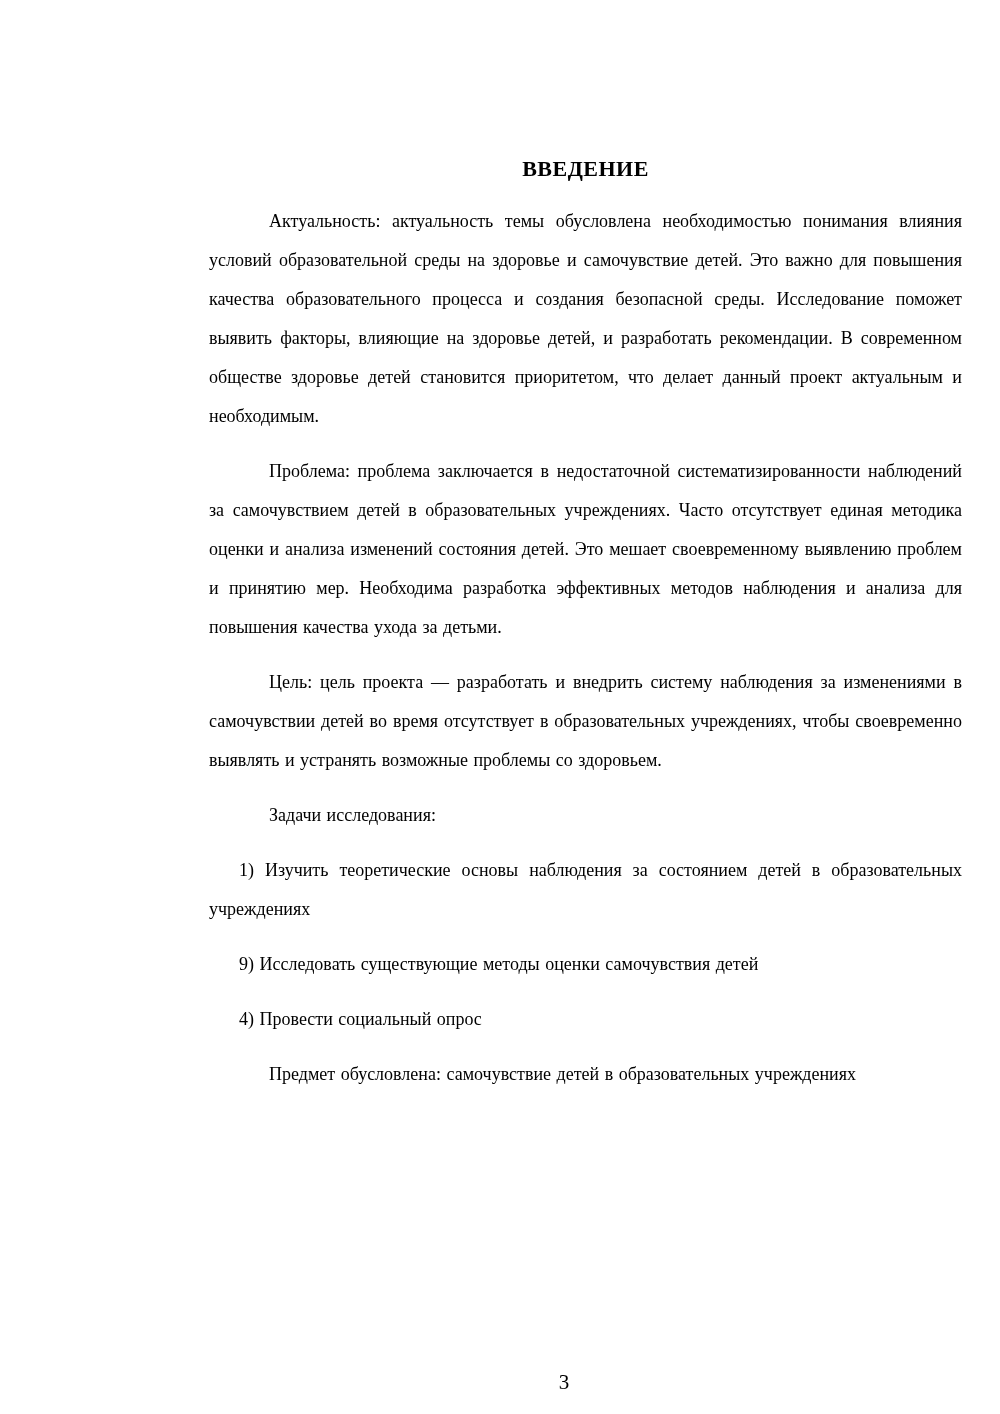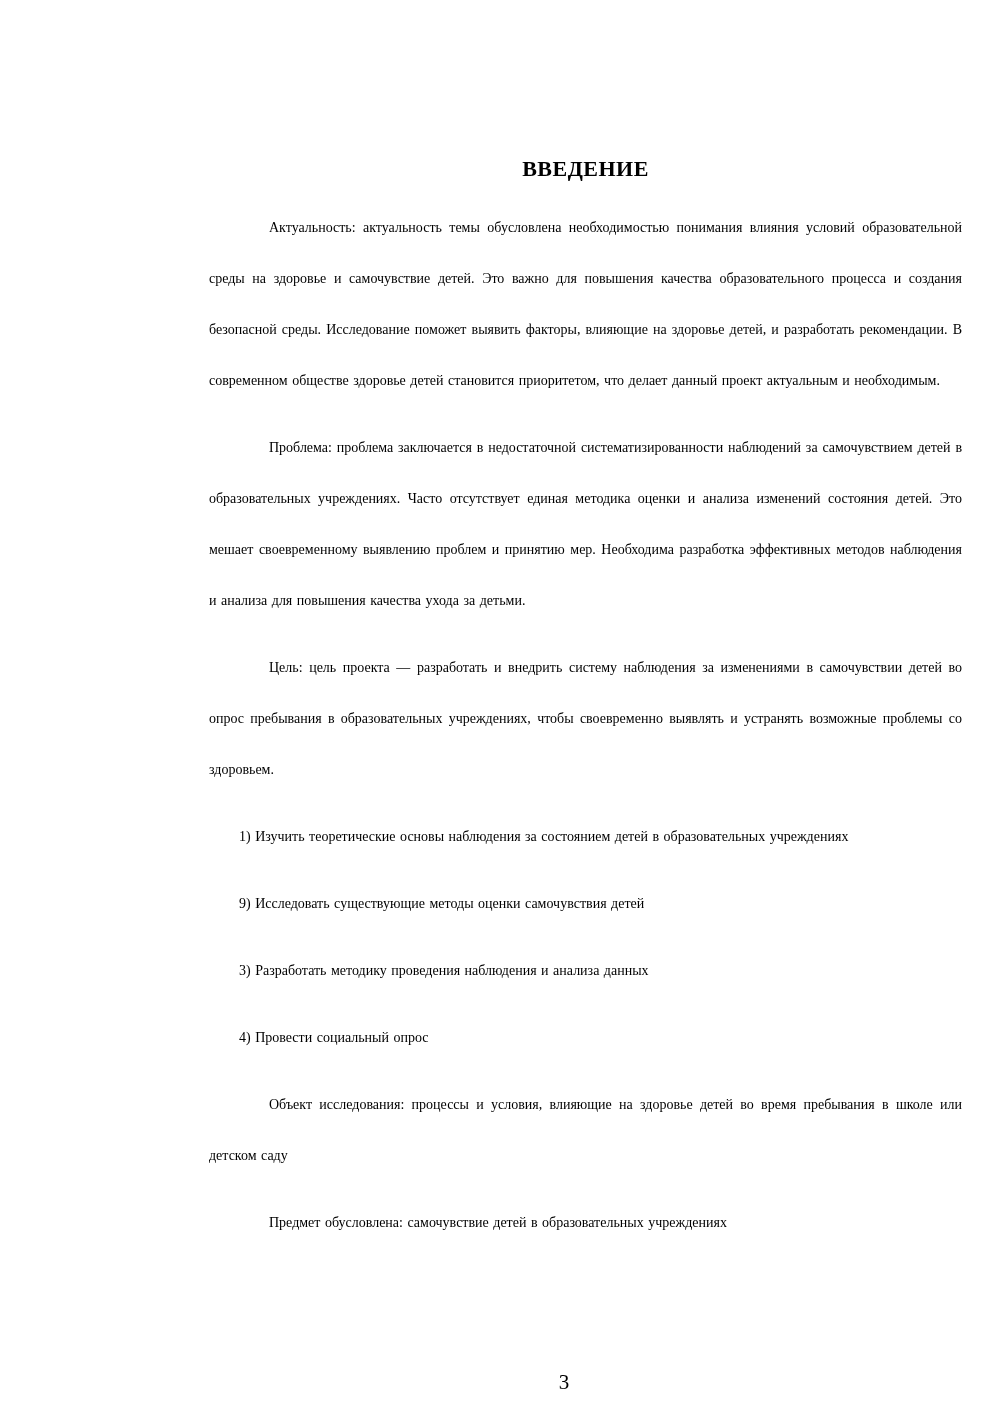--- a/index.html
+++ b/index.html
@@ -19,22 +19,22 @@
       position: relative;
     }
     .doc-title {
       font-size: 22px;
       font-weight: bold;
       text-align: center;
       letter-spacing: 0.5px;
       margin-bottom: 20px;
     }
     .para {
-      font-size: 14px;
-      line-height: 51px;
+      font-size: 18px;
+      line-height: 39px;
       text-align: justify;
       text-indent: 60px;
       margin-bottom: 6px;
       word-spacing: 1px;
     }
     .task {
       text-indent: 30px;
       margin-bottom: 10px;
     }
     .tasks-heading {
@@ -54,31 +54,30 @@
 <body>
 
 <div class="page">
 
   <h1 class="doc-title">ВВЕДЕНИЕ</h1>
 
   <p class="para">Актуальность: актуальность темы обусловлена необходимостью понимания влияния условий образовательной среды на здоровье и самочувствие детей. Это важно для повышения качества образовательного процесса и создания безопасной среды. Исследование поможет выявить факторы, влияющие на здоровье детей, и разработать рекомендации. В современном обществе здоровье детей становится приоритетом, что делает данный проект актуальным и необходимым.</p>
 
   <p class="para">Проблема: проблема заключается в недостаточной систематизированности наблюдений за самочувствием детей в образовательных учреждениях. Часто отсутствует единая методика оценки и анализа изменений состояния детей. Это мешает своевременному выявлению проблем и принятию мер. Необходима разработка эффективных методов наблюдения и анализа для повышения качества ухода за детьми.</p>
 
-  <p class="para">Цель: цель проекта — разработать и внедрить систему наблюдения за изменениями в самочувствии детей во опрос пребывания в образовательных учреждениях, чтобы своевременно выявлять и устранять возможные проблемы со здоровьем.</p>
+  <p class="para">Цель: цель проекта — разработать и внедрить систему наблюдения за изменениями в самочувствии детей во время отсутствует в образовательных учреждениях, чтобы своевременно выявлять и устранять возможные проблемы со здоровьем.</p>
 
+  <p class="para tasks-heading">Задачи исследования:</p>
 
   <p class="para task">1) Изучить теоретические основы наблюдения за состоянием детей в образовательных учреждениях</p>
 
   <p class="para task">9) Исследовать существующие методы оценки самочувствия детей</p>
 
-  <p class="para task">3) Разработать методику проведения наблюдения и анализа данных</p>
 
   <p class="para task">4) Провести социальный опрос</p>
 
 
-  <p class="para">Объект исследования: процессы и условия, влияющие на здоровье детей во время пребывания в школе или детском саду</p>
 
   <p class="para">Предмет обусловлена: самочувствие детей в образовательных учреждениях</p>
 
   <div class="page-number">3</div>
 
 </div>
 
 </body></html>

